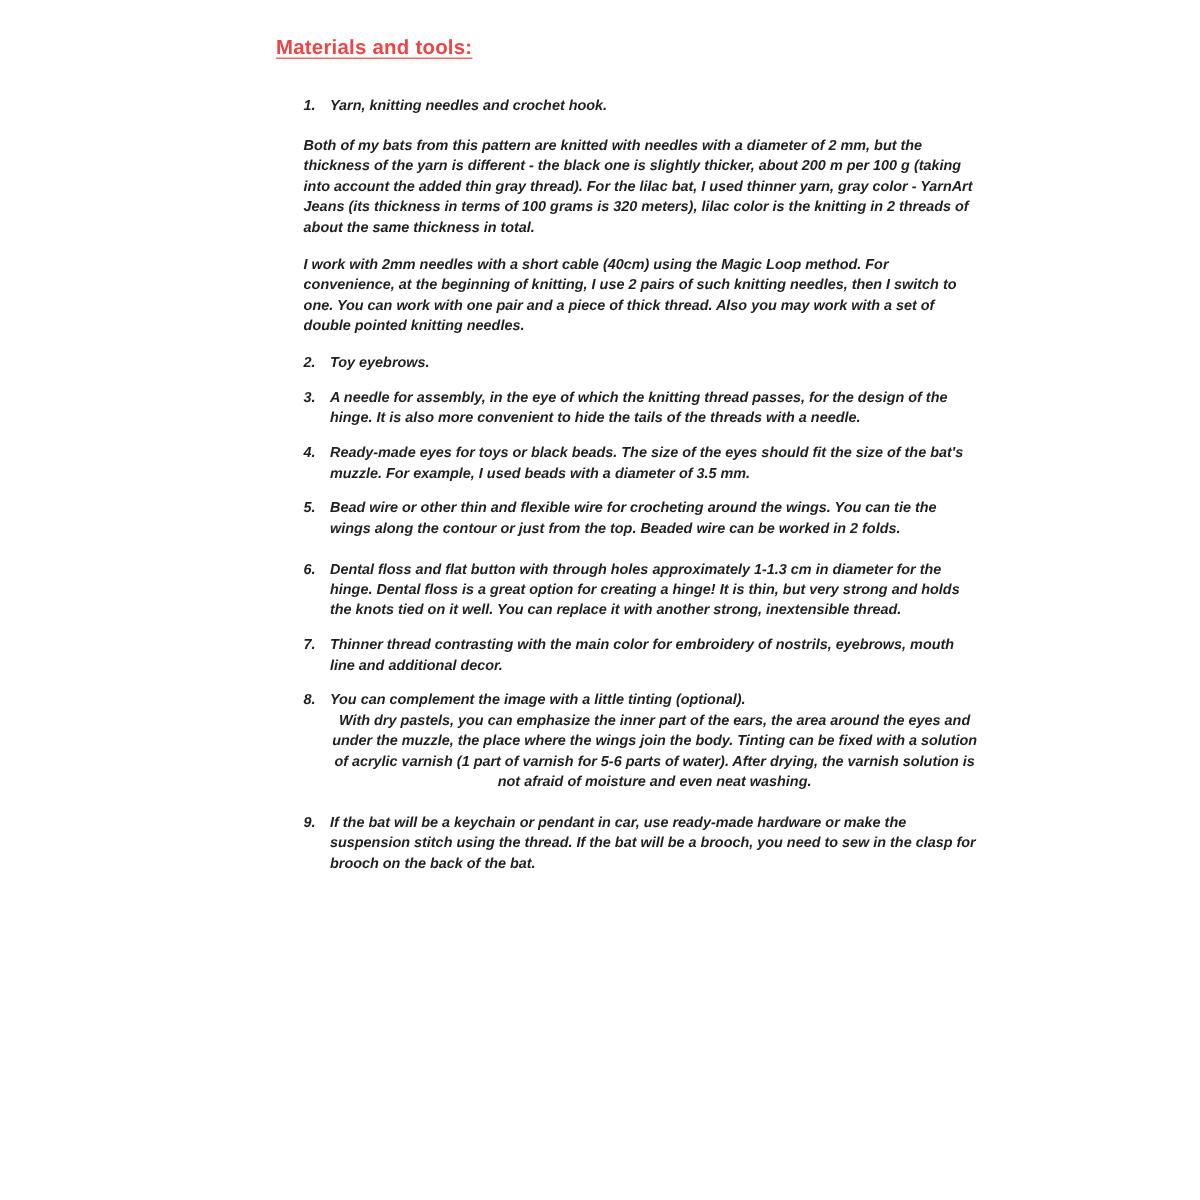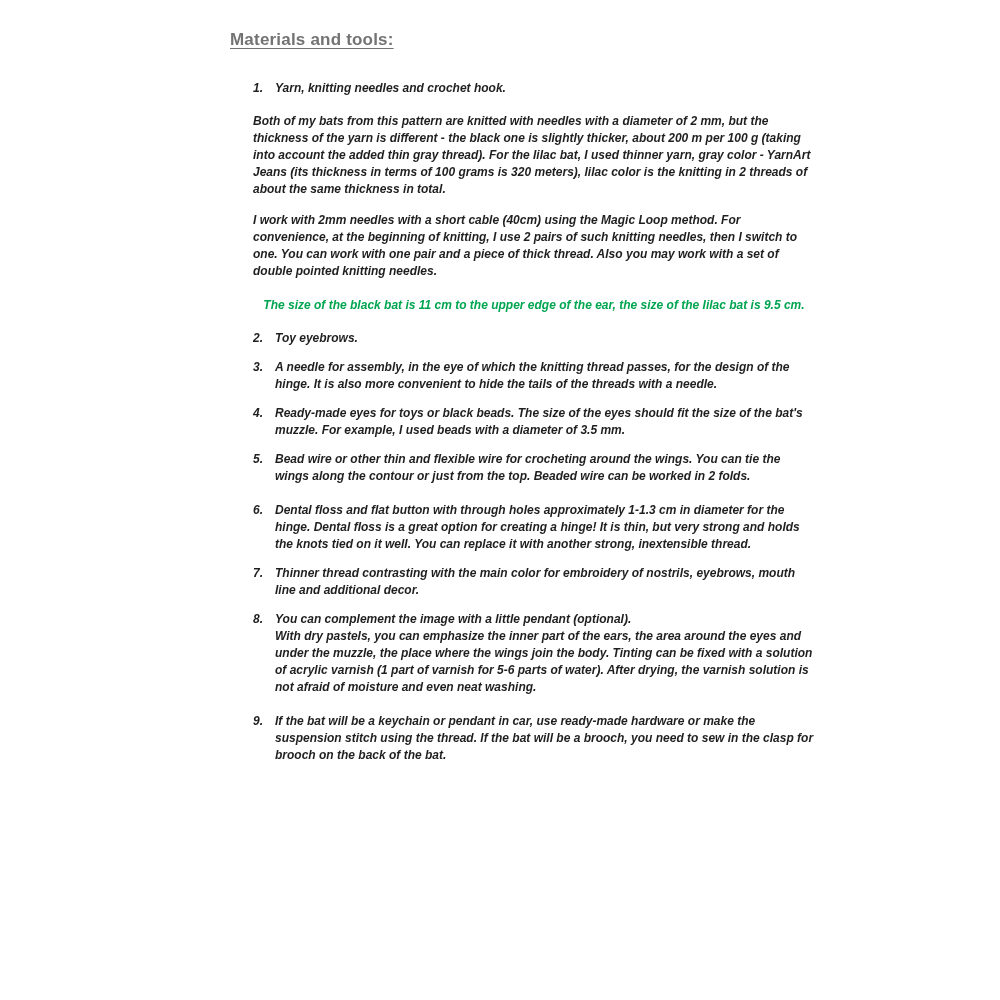--- a/index.html
+++ b/index.html
@@ -15,21 +15,21 @@
   .content {
     position: absolute;
     left: 230px;
     top: 30px;
     width: 586px;
     color: #1f1f1f;
   }
   .heading {
     font-size: 17px;
     font-weight: bold;
-    color: #737373;
+    color: #ef4444;
     text-decoration: underline;
     text-underline-offset: 3px;
     margin-bottom: 30px;
     letter-spacing: 0.2px;
   }
   .body-text {
     font-size: 12px;
     line-height: 17px;
     font-weight: bold;
     font-style: italic;
@@ -48,21 +48,21 @@
     margin-left: 23px;
     margin-bottom: 14px;
   }
   .size-note {
     margin: 17px 0 16px 23px;
     width: 562px;
     text-align: center;
     color: #00a550;
   }
   .gap-lg { margin-bottom: 17px; }
-  .item8-line2 { margin-top: 0; }
+  .item8-line2 { margin-top: 0; text-align: center; }
   .footer-note {
     margin-left: 45px;
     margin-top: 16px;
     width: 537px;
     color: #e36c09;
     font-size: 15px;
     font-weight: bold;
     line-height: 23px;
     text-decoration: underline;
     text-underline-offset: 3px;
@@ -80,21 +80,20 @@
       <span class="num">1.</span>
       <div class="item-body">Yarn, knitting needles and crochet hook.</div>
     </div>
 
 
     <p class="para body-text">Both of my bats from this pattern are knitted with needles with a diameter of 2 mm, but the thickness of the yarn is different - the black one is slightly thicker, about 200 m per 100 g (taking into account the added thin gray thread). For the lilac bat, I used thinner yarn, gray color - YarnArt Jeans (its thickness in terms of 100 grams is 320 meters), lilac color is the knitting in 2 threads of about the same thickness in total.</p>
 
 
     <p class="para body-text">I work with 2mm needles with a short cable (40cm) using the Magic Loop method. For convenience, at the beginning of knitting, I use 2 pairs of such knitting needles, then I switch to one. You can work with one pair and a piece of thick thread. Also you may work with a set of double pointed knitting needles.</p>
 
-    <p class="size-note body-text">The size of the black bat is 11 cm to the upper edge of the ear, the size of the lilac bat is 9.5 cm.</p>
 
     <div class="list-item body-text">
       <span class="num">2.</span>
       <div class="item-body">Toy eyebrows.</div>
     </div>
 
     <div class="list-item body-text">
       <span class="num">3.</span>
       <div class="item-body">A needle for assembly, in the eye of which the knitting thread passes, for the design of the hinge. It is also more convenient to hide the tails of the threads with a needle.</div>
     </div>
@@ -115,21 +114,21 @@
     </div>
 
     <div class="list-item body-text">
       <span class="num">7.</span>
       <div class="item-body">Thinner thread contrasting with the main color for embroidery of nostrils, eyebrows, mouth line and additional decor.</div>
     </div>
 
     <div class="list-item body-text gap-lg">
       <span class="num">8.</span>
       <div class="item-body">
-        <div>You can complement the image with a little pendant (optional).</div>
+        <div>You can complement the image with a little tinting (optional).</div>
         <div class="item8-line2">With dry pastels, you can emphasize the inner part of the ears, the area around the eyes and under the muzzle, the place where the wings join the body. Tinting can be fixed with a solution of acrylic varnish (1 part of varnish for 5-6 parts of water). After drying, the varnish solution is not afraid of moisture and even neat washing.</div>
       </div>
     </div>
 
     <div class="list-item body-text">
       <span class="num">9.</span>
       <div class="item-body">If the bat will be a keychain or pendant in car, use ready-made hardware or make the suspension stitch using the thread. If the bat will be a brooch, you need to sew in the clasp for brooch on the back of the bat.</div>
     </div>
 
 

